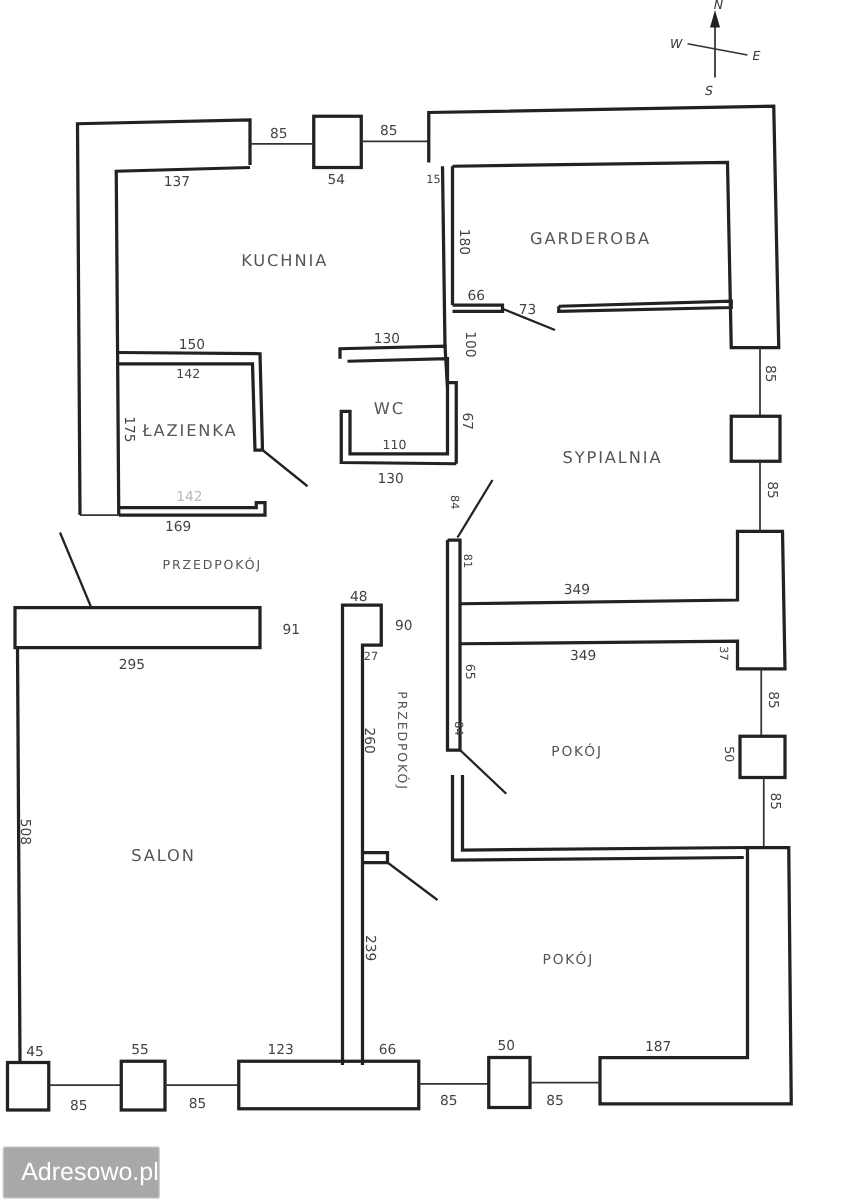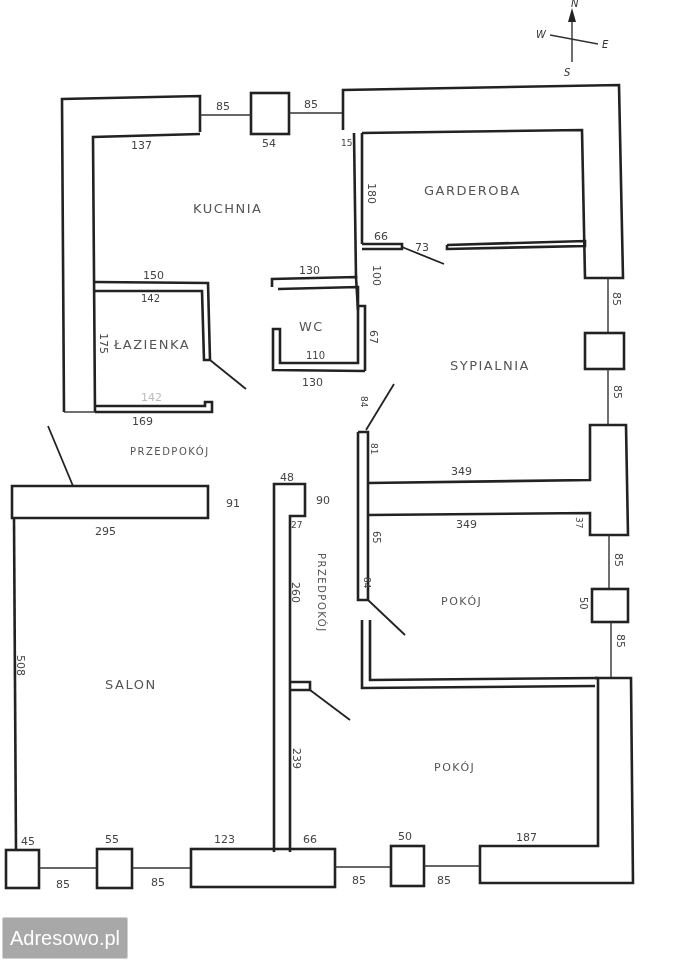--- a/index.html
+++ b/index.html
@@ -4,21 +4,21 @@
 <style>
   html, body { margin:0; padding:0; background:#ffffff; }
   body { width:680px; height:960px; position:relative; overflow:hidden; font-family:"DejaVu Sans", sans-serif; }
   #plan { position:absolute; left:0; top:0; width:680px; height:960px; }
   .wall { fill:none; stroke:#222; stroke-width:2.6; stroke-linejoin:miter; }
   .thin { fill:none; stroke:#333; stroke-width:1.4; }
   .door { fill:none; stroke:#222; stroke-width:1.8; }
   .room-label { font-family:"DejaVu Sans", sans-serif; font-size:13px; fill:#555; letter-spacing:1.5px; }
   .dim { font-family:"DejaVu Sans", sans-serif; font-size:11px; fill:#444; }
   .compass-txt { font-family:"DejaVu Sans", sans-serif; font-size:10px; fill:#333; font-style:italic; }
-  .watermark { position:absolute; left:2px; top:917px; width:124px; height:40px; background:#a8a8a8; border:1px solid #d0d0d0; border-radius:2px; color:#fff; font-family:"Liberation Sans", sans-serif; font-size:20px; line-height:40px; text-align:center; }
+  .watermark { position:absolute; left:2px; top:917px; width:124px; height:40px; background:#a8a8a8; border:1px solid #d0d0d0; border-radius:2px; color:#fff; font-family:"Liberation Sans", sans-serif; font-size:20px; line-height:40px; text-align:right; }
 </style>
 </head>
 <body>
 
 <svg id="plan" viewBox="0 0 680 960" xmlns="http://www.w3.org/2000/svg">
 
   <g>
     <line class="thin" x1="572" y1="20" x2="572" y2="62"></line>
     <line class="thin" x1="550" y1="35" x2="598" y2="44"></line>
     <polygon points="572,8 568,22 576,22" fill="#222"></polygon>

